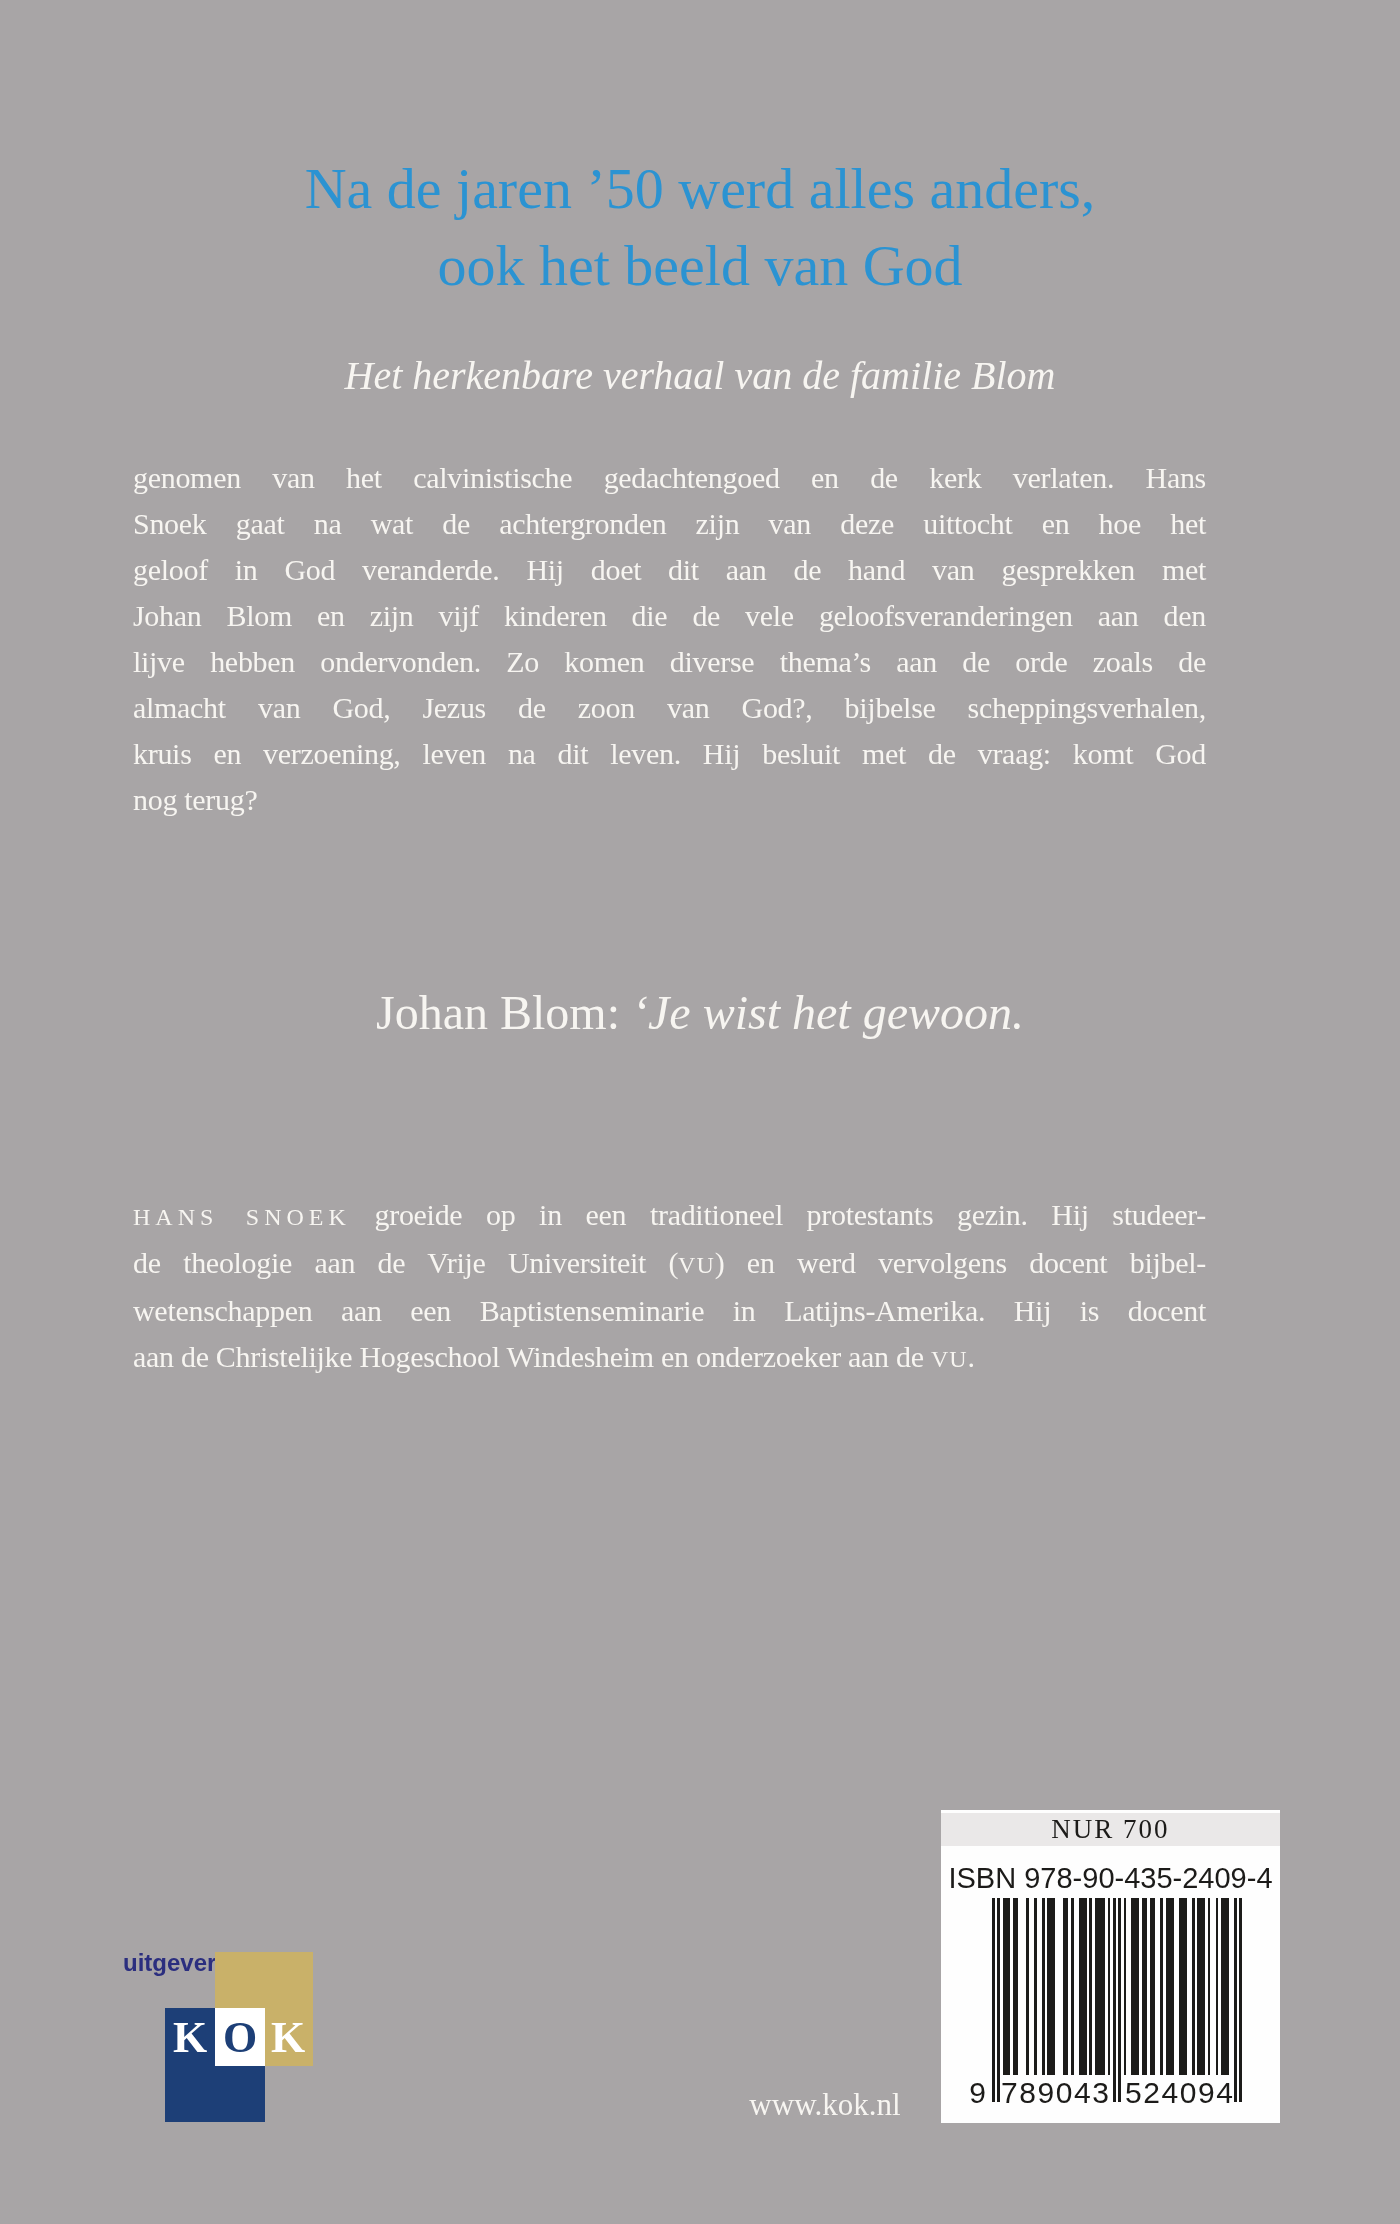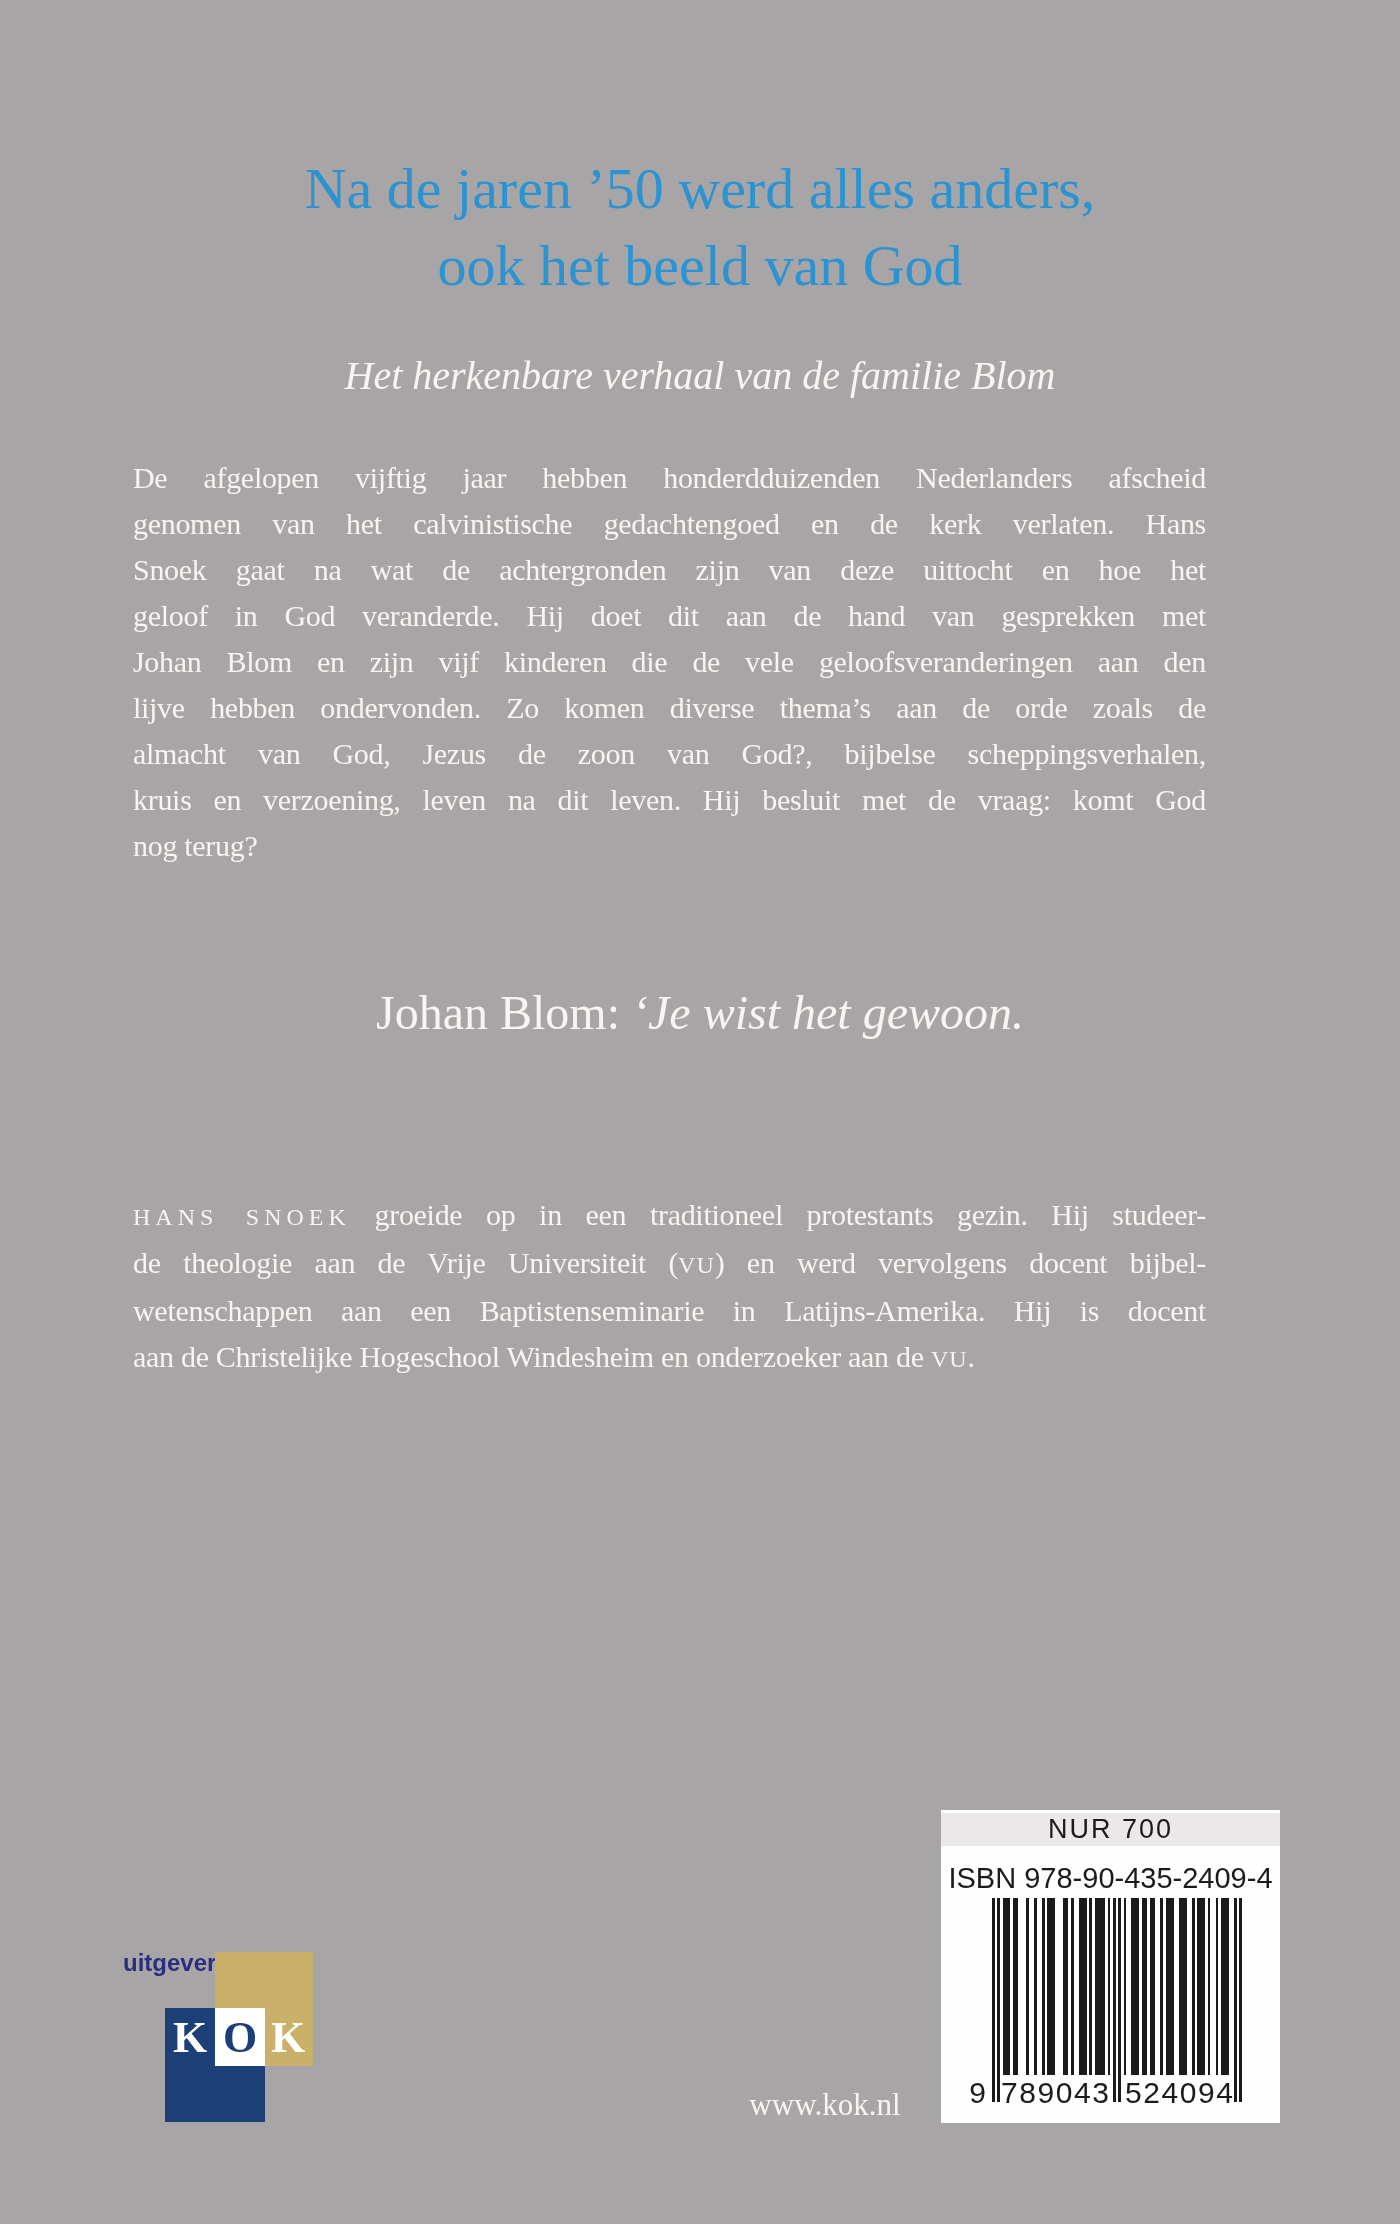--- a/index.html
+++ b/index.html
@@ -80,21 +80,21 @@
   }
   
   .barcode-panel{
     position:absolute;left:941px;top:1810px;width:339px;height:313px;
     background:#fefefe;
   }
   .nur{
     position:absolute;left:0;top:3px;right:0;height:33px;
     background:#eae8e8;
     text-align:center;
-    font-family:Liberation Sans, sans-serif;
+    font-family:Liberation Serif, serif;
     font-size:27px;line-height:33px;letter-spacing:2px;
     color:#1c1b19;
   }
   .isbn{
     position:absolute;left:0;top:52px;right:0;
     text-align:center;
     font-family:"Liberation Sans", sans-serif;
     font-size:29px;line-height:32px;
     color:#1c1b19;
   }
@@ -115,21 +115,20 @@
 <div class="cover" style="background: rgb(168, 165, 166);">
 
   <header class="title" style="color: rgb(43, 147, 210);">
     <div>Na de jaren ’50 werd alles anders,</div>
     <div>ook het beeld van God</div>
   </header>
 
   <div class="subtitle">Het herkenbare verhaal van de familie Blom</div>
 
   <div class="jblock synopsis">
-      <div class="jline">De afgelopen vijftig jaar hebben honderdduizenden Nederlanders afscheid</div>
       <div class="jline">genomen van het calvinistische gedachtengoed en de kerk verlaten. Hans</div>
       <div class="jline">Snoek gaat na wat de achtergronden zijn van deze uittocht en hoe het</div>
       <div class="jline">geloof in God veranderde. Hij doet dit aan de hand van gesprekken met</div>
       <div class="jline">Johan Blom en zijn vijf kinderen die de vele geloofsveranderingen aan den</div>
       <div class="jline">lijve hebben ondervonden. Zo komen diverse thema’s aan de orde zoals de</div>
       <div class="jline">almacht van God, Jezus de zoon van God?, bijbelse scheppingsverhalen,</div>
       <div class="jline">kruis en verzoening, leven na dit leven. Hij besluit met de vraag: komt God</div>
       <div class="jline">nog terug?</div>
     </div>
 

